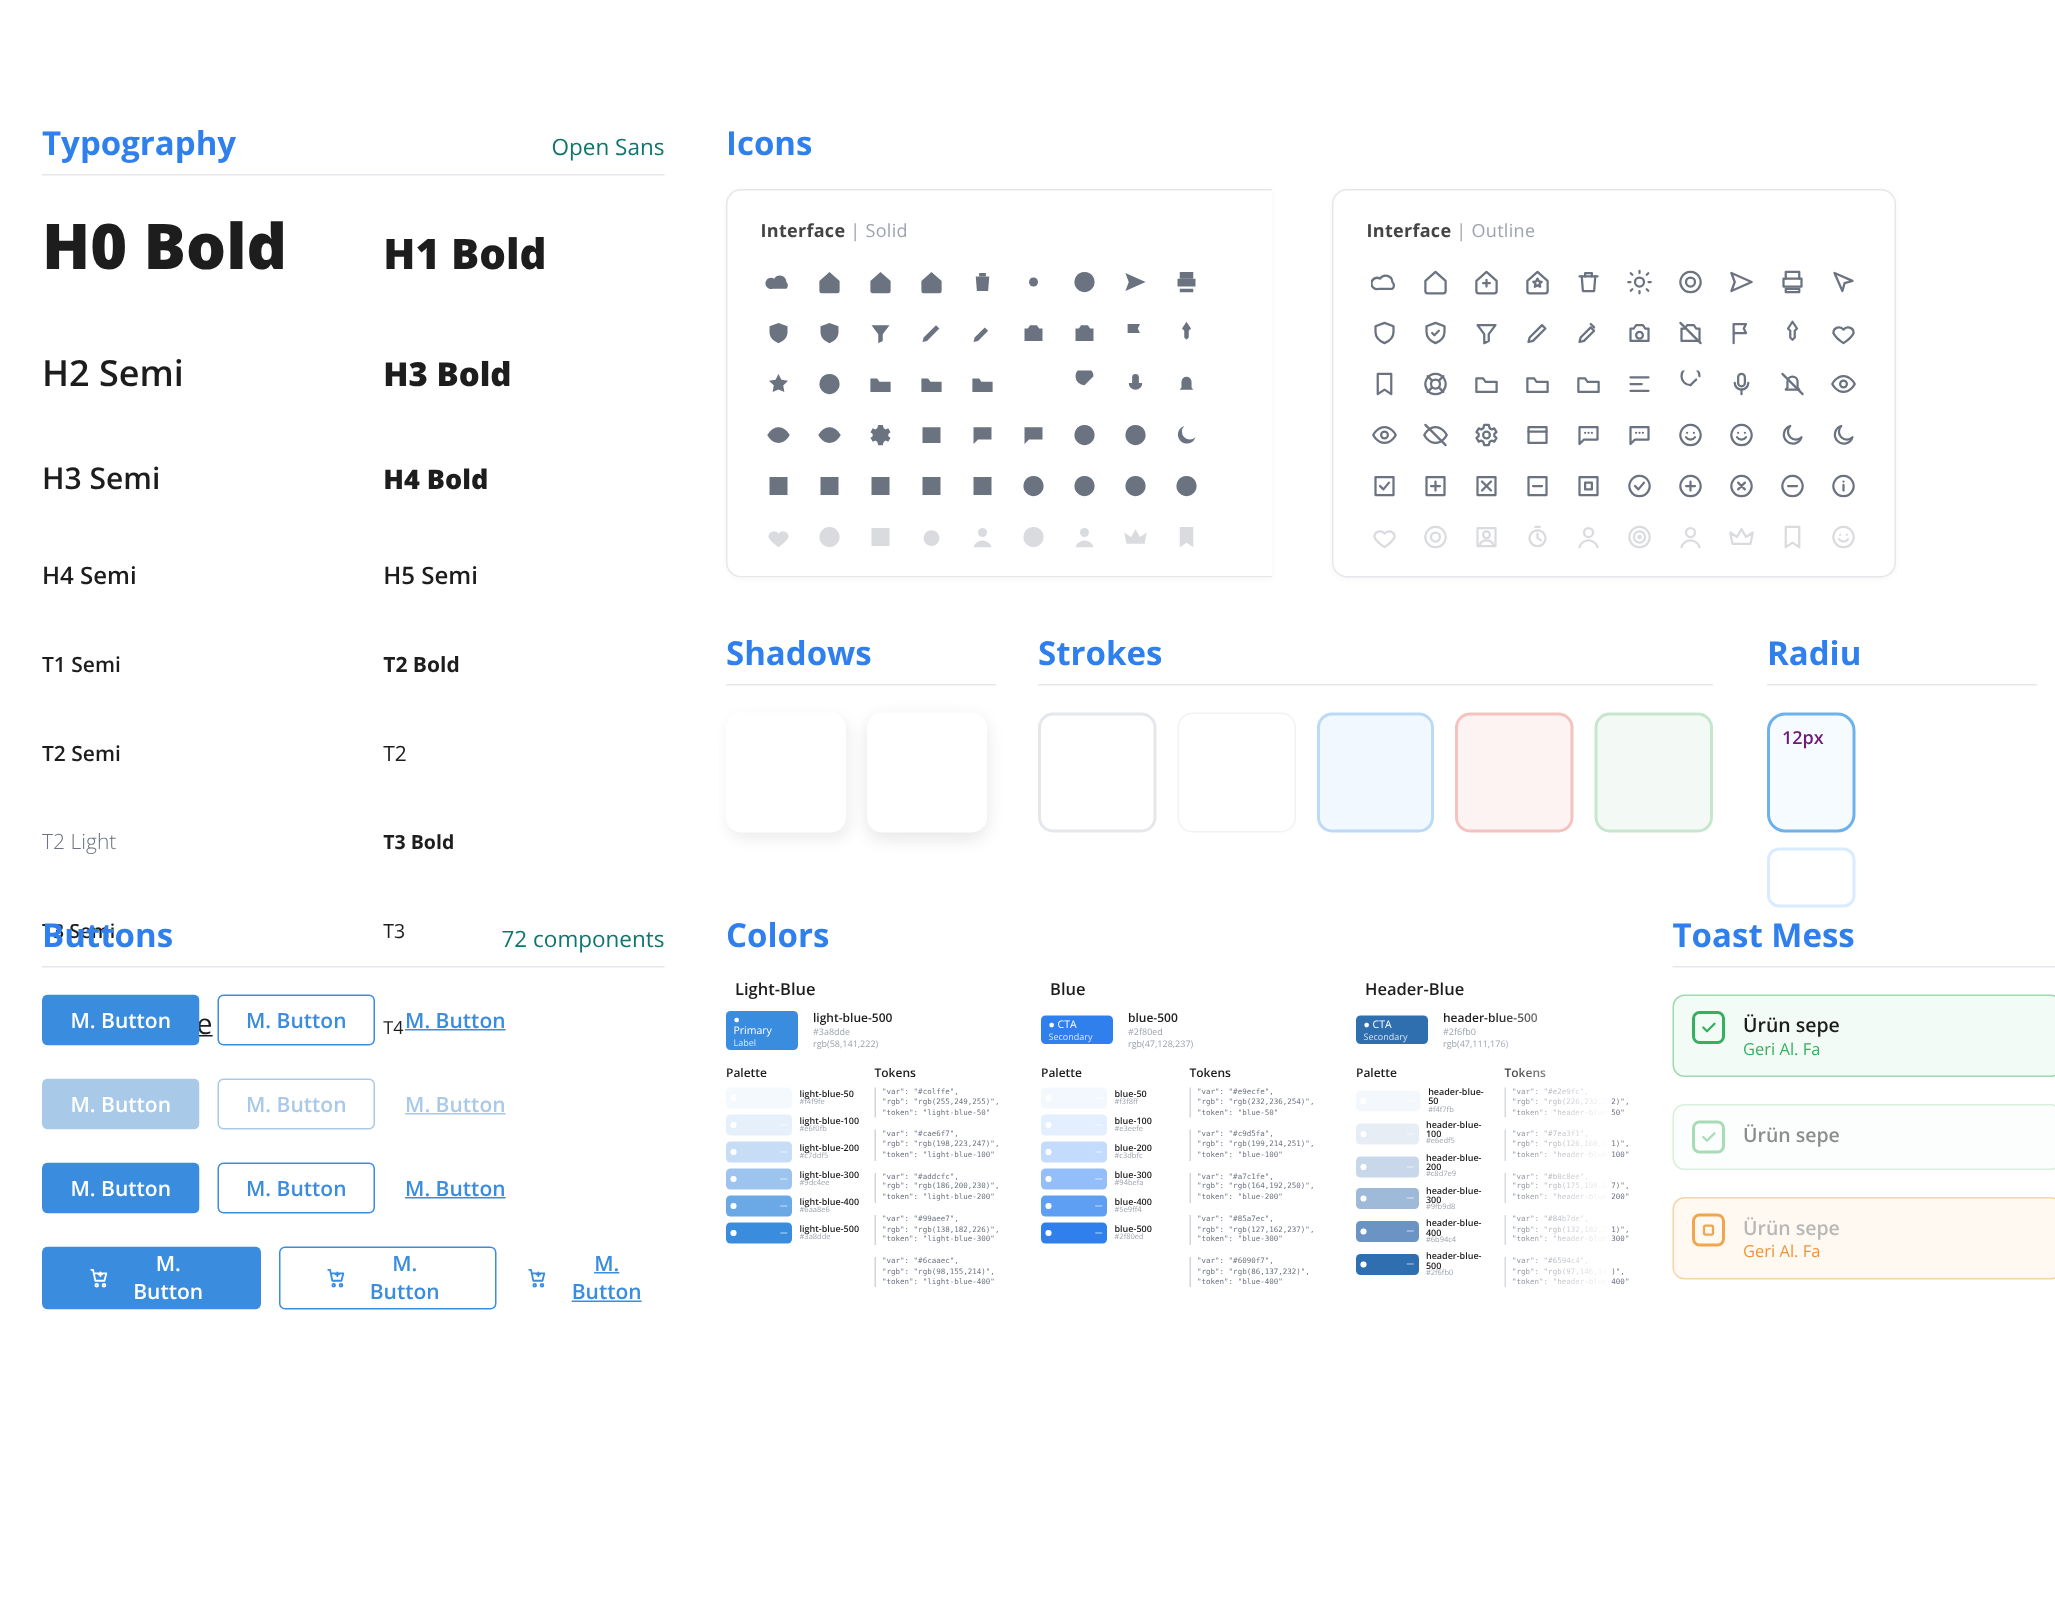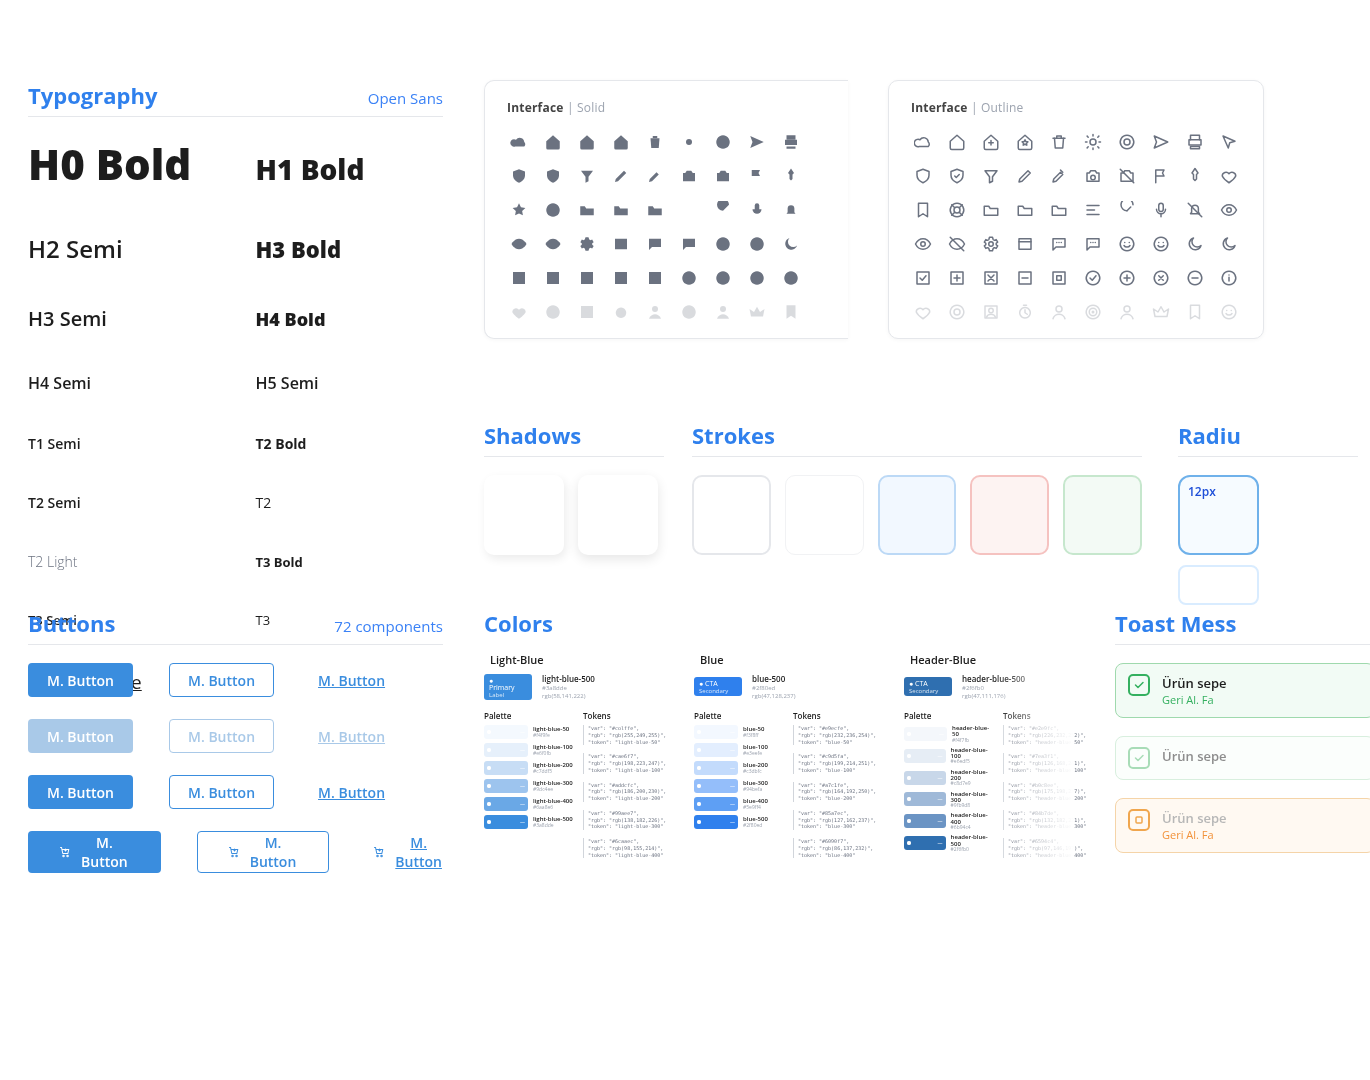--- a/index.html
+++ b/index.html
@@ -1,20 +1,20 @@
 <!DOCTYPE html>
 <html><head>
 <meta charset="utf-8">
 <style>
   * { margin:0; padding:0; box-sizing:border-box; font-family:'Open Sans', -apple-system, 'Segoe UI', sans-serif; }
   body { background:#fff; width:1370px; height:1080px; overflow:hidden; position:relative; color:#1d1d1d;}
   
   .sec-head { display:flex; align-items:baseline; justify-content:space-between; border-bottom:1px solid #e5e7eb; padding-bottom:6px; margin-bottom:18px;}
   .sec-head h1 { font-size:22px; font-weight:700; color:#2f80ed;}
-  .sec-head span { font-size:15px; color:#3b82f6;}
+  .sec-head span { font-size:15px; color:#0f766e;}
 
   
   #typography { position:absolute; left:28px; top:80px; width:415px;}
   .type-grid { display:grid; grid-template-columns:1fr 1fr; row-gap:22px; column-gap:10px; align-items:baseline;gap:40px;}
   .h0 { font-size:42px; font-weight:800;}
   .h1 { font-size:28px; font-weight:800;}
   .h2s{ font-size:24px; font-weight:600;}
   .h3b{ font-size:22px; font-weight:800;}
   .h3s{ font-size:20px; font-weight:600;}
   .h4b{ font-size:18px; font-weight:800;}
@@ -27,21 +27,21 @@
   .t2l{ font-size:14px; font-weight:300; color:#6b7280;}
   .t3b{ font-size:13px; font-weight:700;}
   .t3s{ font-size:13px; font-weight:600;}
   .t3r{ font-size:13px; font-weight:400;}
   .t3u{ font-size:19px; font-weight:400; text-decoration:underline;}
   .t4r{ font-size:12px; font-weight:400;}
   .t5r{ font-size:11px; font-weight:400;}
 
   
   #buttons { position:absolute; left:28px; top:608px; width:415px;}
-  .btn-row { display:flex; gap:36px; margin-bottom:22px;}
+  .btn-row { display:flex; gap:12px; margin-bottom:22px;}
   .btn { height:34px; padding:0 18px; border-radius:4px; font-size:14px; font-weight:600; display:inline-flex; align-items:center; justify-content:center; gap:8px; cursor:pointer; border:1px solid transparent;}
   .btn-lg { height:42px; padding:0 30px; font-size:14px;}
   .btn-pri  { background:#3a8dde; color:#fff;}
   .btn-out  { background:#fff; color:#3a8dde; border-color:#3a8dde;}
   .btn-text { background:transparent; color:#3a8dde; border:none; text-decoration:underline; padding:0 8px;}
   .btn-pri.muted  { background:#a9c9e8; color:#fff;}
   .btn-out.muted  { color:#a9c9e8; border-color:#a9c9e8;}
   .btn-text.muted { color:#a9c9e8;}
   .btn .cart-ico { width:16px;height:16px; display:inline-block;}
   .cart-ico svg{width:100%;height:100%;}
@@ -70,21 +70,21 @@
   .demo-row{display:flex;gap:14px;}
   .sh-box{width:80px;height:80px;border-radius:10px;background:#fff;}
   .sh-1{box-shadow:2px 4px 10px rgba(0,0,0,.08);}
   .sh-2{box-shadow:0 4px 12px rgba(0,0,0,.10);}
   .st-box{width:80px;height:80px;border-radius:10px;border:2px solid;}
   .st-grey {border-color:#e5e7eb;background:#fff}
   .st-grey2{border-color:#f1f2f4;background:#fff;border-width:1px;}
   .st-blue {border-color:#bcd9f6;background:#f2f8ff;}
   .st-red  {border-color:#f5c2c0;background:#fdf3f2;}
   .st-green{border-color:#c6e7cd;background:#f3faf5;}
-  .rad-box{border:2px solid #6fb1ea;border-radius:12px;width:81px;height:80px;display:flex;align-items:flex-start;padding:6px 8px;color:#1d4ed8;font-size:12px;font-weight:600;background:#f6fbff;}
+  .rad-box{border:2px solid #6fb1ea;border-radius:12px;width:59px;height:80px;display:flex;align-items:flex-start;padding:6px 8px;color:#701a75;font-size:12px;font-weight:600;background:#f6fbff;}
   #radius .rad-2{border:2px solid #d9ecff;background:#fff;margin-top:10px;height:40px;border-radius:8px;}
 
   
   #colors { position:absolute; left:484px; top:608px; width:590px;}
   .pal-wrap{display:flex; gap:20px;}
   .pal-col{width:190px;}
   .pal-title{font-size:11px;font-weight:600;margin-bottom:6px;margin-left:6px;}
   .pal-head{display:flex;align-items:center;gap:10px;margin-bottom:10px;}
   .pal-chip{background:#3a8dde;color:#fff;font-size:7px;border-radius:3px;padding:3px 17px 2px 5px; display:flex; flex-direction:column; gap:1px; line-height:1; width:48px;}
   .pal-chip small{font-size:6px;opacity:.8}
@@ -218,20 +218,23 @@
             <circle cx="9" cy="20" r="1.5"></circle>
             <circle cx="17" cy="20" r="1.5"></circle>
             <path d="M13 6v4M11 8h4"></path>
           </svg></span>
       <span>M. Button</span>
     </button>
   </div>
 </section>
 
 <section id="icons">
+  <div class="sec-head" style="border:none;margin-bottom:10px;">
+    <h1>Icons</h1>
+  </div>
   <div class="icon-cards">
     <div class="icon-card solid">
       <div class="ic-title">
         <b>Interface</b><span> | </span><span>Solid</span>
       </div>
       <div class="ic-grid solid" id="ic-solid">
           <div class="ic fill">
             <svg viewBox="0 0 24 24">
               <path d="M7 18a5 5 0 1 1 1-9 6 6 0 0 1 11 3 4 4 0 0 1 0 6H7z"></path>
             </svg>

